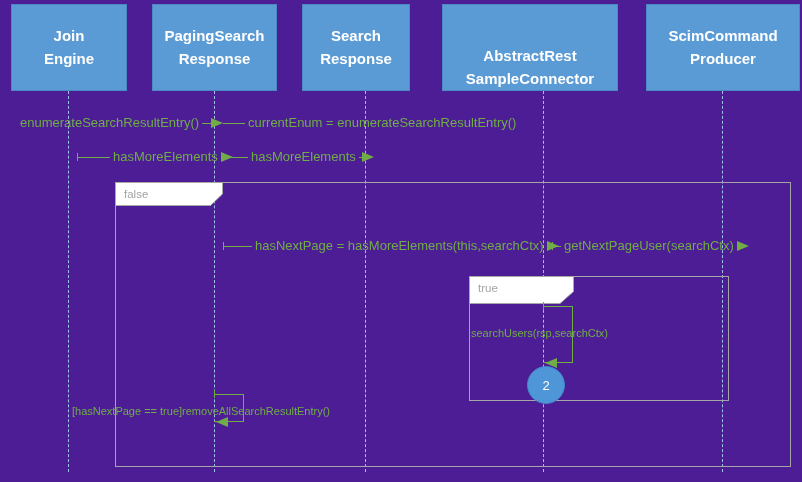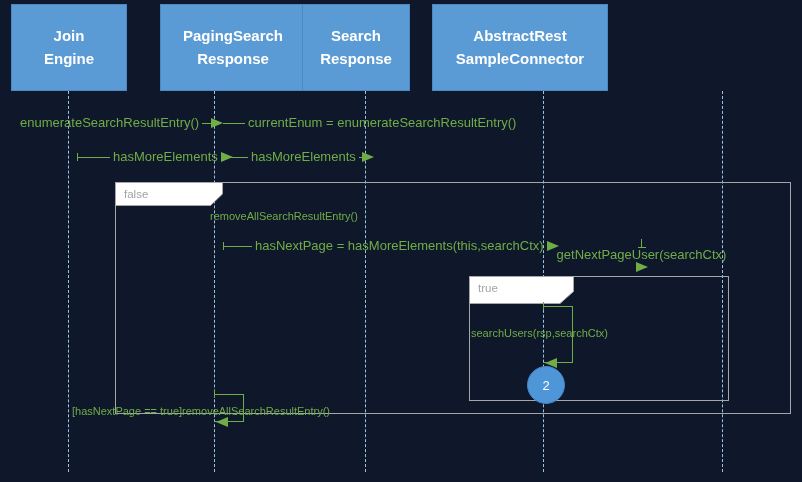--- a/index.html
+++ b/index.html
@@ -8,21 +8,21 @@
     --participant-text:#ffffff;
     --lifeline:#9cc3e5;
     --green:#70ad47;
     --frame-border:#a6a6a6;
     --frame-label-text:#a3a3a3;
     --badge-fill:#4f96d8;
     --badge-border:#4384c6;
   }
   html,body{margin:0;padding:0;background:#fff;}
   .canvas{
-    position:relative;width:802px;height:482px;background:#0f172a;overflow:hidden;
+    position:relative;width:802px;height:482px;background:#4c1d95;overflow:hidden;
     font-family:"Liberation Sans",sans-serif;
   }
   .lifeline{position:absolute;top:91px;height:381px;width:0;border-left:1px dashed var(--lifeline);}
   .participant{
     position:absolute;top:4px;height:87px;background:var(--participant-fill);
     border:1px solid var(--participant-border);box-sizing:border-box;
     display:flex;align-items:center;justify-content:center;text-align:center;
     color:var(--participant-text);font-weight:bold;font-size:15px;
   }
   .participant span{white-space:pre-line;line-height:1.5;}
@@ -60,34 +60,38 @@
   <div class="lifeline" style="left:68px;"></div>
   <div class="lifeline" style="left:214px;"></div>
   <div class="lifeline" style="left:365px;"></div>
   <div class="lifeline" style="left:543px;"></div>
   <div class="lifeline" style="left:722px;"></div>
 
   <div class="participant" style="left:11px;width:116px;">
     <span>Join
 Engine</span>
   </div>
-  <div class="participant" style="left:160px;width:146px;">
+  <div class="participant" style="left:152px;width:125px;">
     <span>PagingSearch
 Response</span>
   </div>
   <div class="participant" style="left:302px;width:108px;">
     <span>Search
 Response</span>
   </div>
-  <div class="participant" style="left:432px;width:176px;">
+  <div class="participant" style="left:442px;width:176px;align-items:flex-end;">
     <span>AbstractRest
 SampleConnector</span>
   </div>
+  <div class="participant" style="left:646px;width:154px;">
+    <span>ScimCommand
+Producer</span>
+  </div>
 
-  <div class="frame" style="left:115px;top:182px;width:676px;height:232px;">
+  <div class="frame" style="left:115px;top:182px;width:676px;height:285px;">
     <svg class="frame-label-shape" width="110" height="26" viewBox="0 0 110 26">
       <path d="M0.5,0.5 H107.5 V12 L95.5,23.5 H0.5 Z" fill="#ffffff" stroke="#a6a6a6" stroke-width="1"></path>
     </svg>
     <div class="frame-label-text">false</div>
   </div>
 
   <div class="frame" style="left:469px;top:276px;width:260px;height:125px;">
     <svg class="frame-label-shape" width="108" height="30" viewBox="0 0 108 30">
       <path d="M0.5,0.5 H104.5 V15.5 L91,27.5 H0.5 Z" fill="#ffffff" stroke="#a6a6a6" stroke-width="1"></path>
     </svg>
@@ -114,31 +118,30 @@
   </div>
 
   <div class="msg" style="left:214px;top:150px;width:151px;">
     <span class="tick"></span>
     <span class="seg" style="width:24px;"></span>
     <span class="txt">hasMoreElements</span>
     <span class="line"></span>
     <span class="arr-r"></span>
   </div>
 
-  <div class="label-only" style="left:210px;top:209px;">removeAllSearchResultEntry()</div>
 
   <div class="msg" style="left:214px;top:239px;width:330px;">
     <span class="tick"></span>
     <span class="seg" style="width:28px;"></span>
     <span class="txt">hasNextPage = hasMoreElements(this,searchCtx)</span>
     <span class="line"></span>
     <span class="arr-r"></span>
   </div>
 
-  <div class="msg" style="left:543px;top:239px;width:179px;flex-direction:column;">
+  <div class="msg" style="left:543px;top:239px;width:179px;">
     <span class="tick"></span>
     <span class="seg" style="width:8px;"></span>
     <span class="txt">getNextPageUser(searchCtx)</span>
     <span class="line"></span>
     <span class="arr-r"></span>
   </div>
 
   <div class="self-bracket" style="left:543px;top:306px;width:30px;height:57px;"></div>
   <div class="self-tick" style="left:543px;top:302px;"></div>
   <div class="arr-l" style="left:545px;top:358px;"></div>

